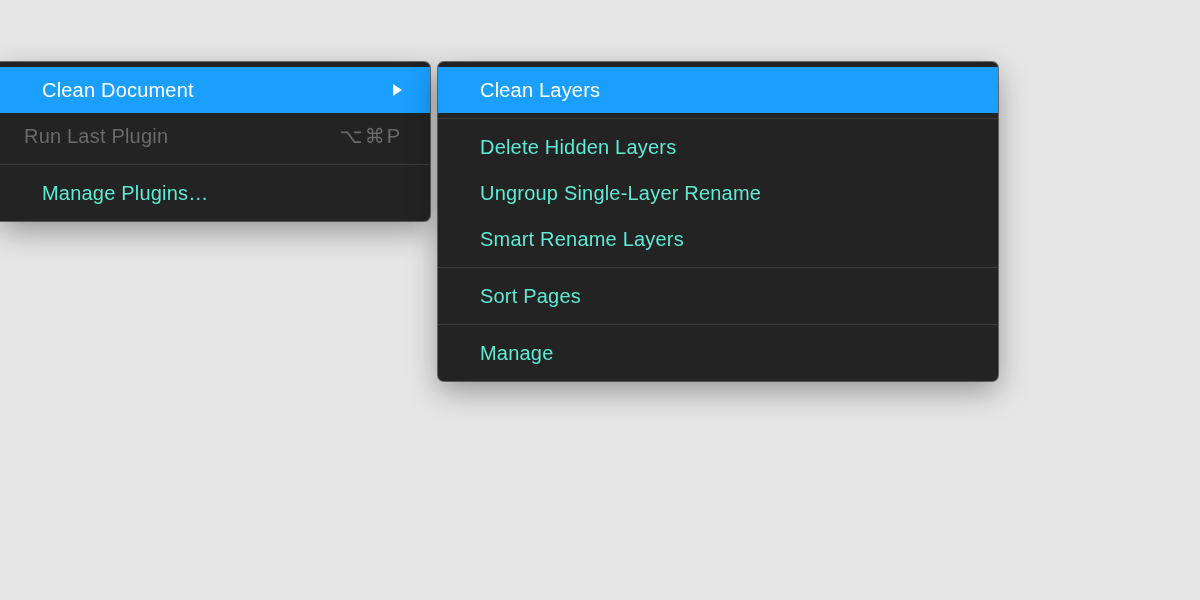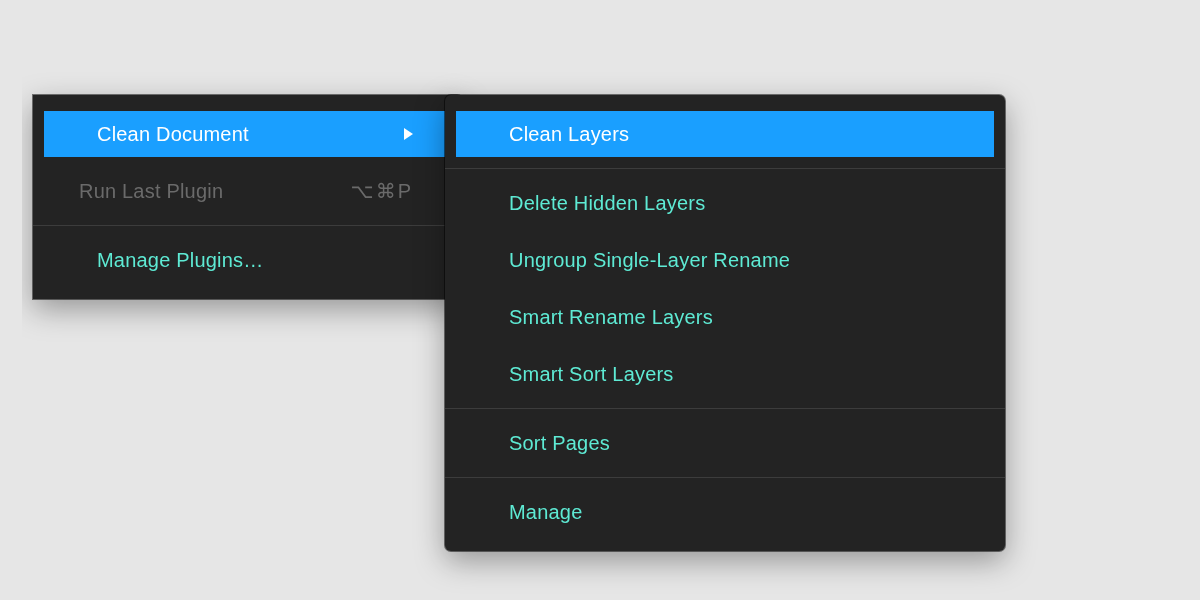--- a/index.html
+++ b/index.html
@@ -1,16 +1,16 @@
 <!DOCTYPE html>
 <html><head>
   <meta charset="utf-8">
   <style>
     * {
-      margin: 11px;
+      margin: 0;
       padding: 0;
       box-sizing: border-box;
     }
     body {
       width: 1200px;
       height: 600px;
       background: #e6e6e6;
       font-family: -apple-system, BlinkMacSystemFont, "Segoe UI", Helvetica, Arial, sans-serif;
       position: relative;
       overflow: hidden;
@@ -23,21 +23,21 @@
       padding: 5px 0;
     }
     .menu-primary {
       left: 0;
       top: 62px;
       width: 430px;
       border-top-left-radius: 0;
       border-bottom-left-radius: 0;
     }
     .menu-submenu {
-      left: 412px;
+      left: 438px;
       top: 62px;
       width: 560px;
     }
     .menu-item {
       display: flex;
       align-items: center;
       justify-content: space-between;
       height: 46px;
       padding: 0 28px 0 42px;
       color: #5eead4;
@@ -97,23 +97,20 @@
   <div class="menu-separator"></div>
   <div class="menu-item">
     <span>Delete Hidden Layers</span>
   </div>
   <div class="menu-item">
     <span>Ungroup Single-Layer Rename</span>
   </div>
   <div class="menu-item">
     <span>Smart Rename Layers</span>
   </div>
-  <div class="menu-item">
-    <span>Smart Sort Layers</span>
-  </div>
   <div class="menu-separator"></div>
   <div class="menu-item">
     <span>Sort Pages</span>
   </div>
   <div class="menu-separator"></div>
   <div class="menu-item">
     <span>Manage</span>
   </div>
 </div>
 

